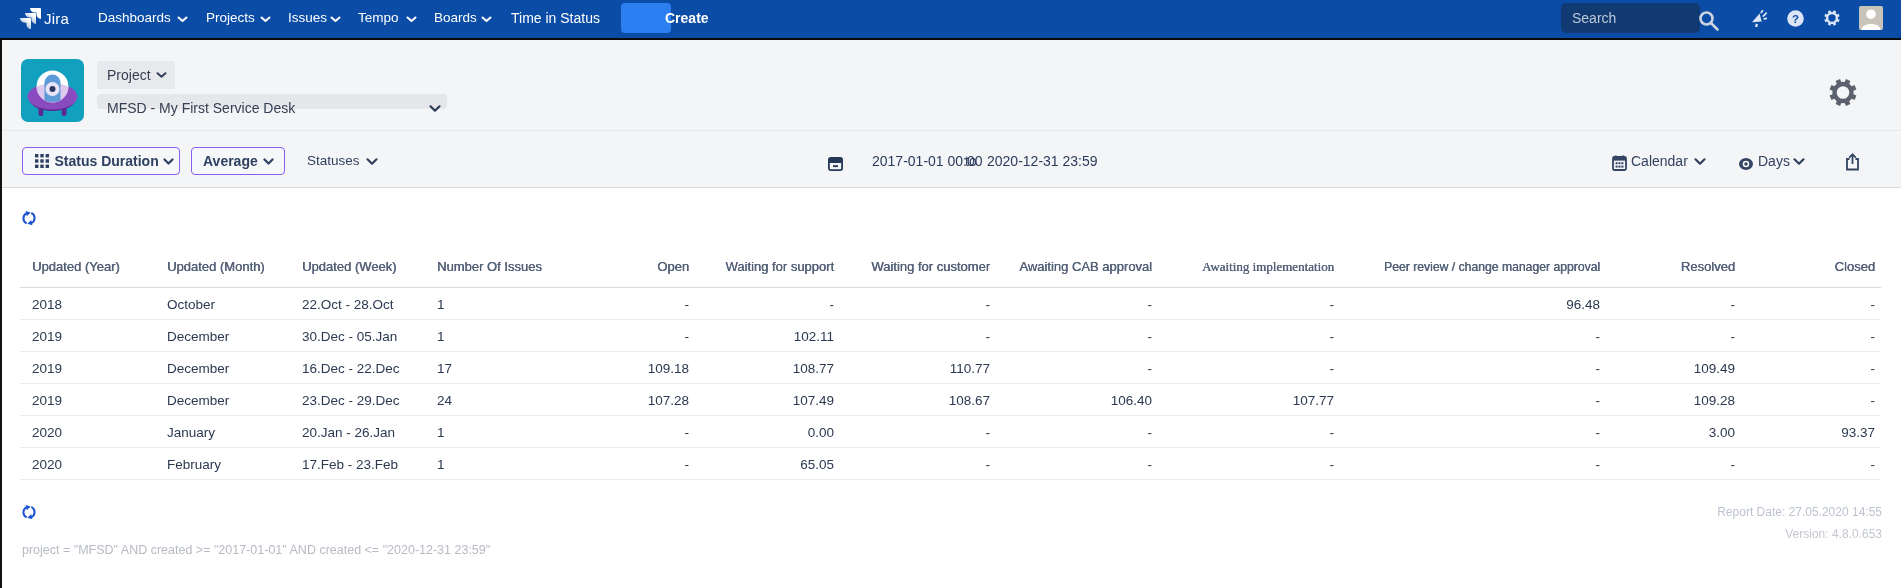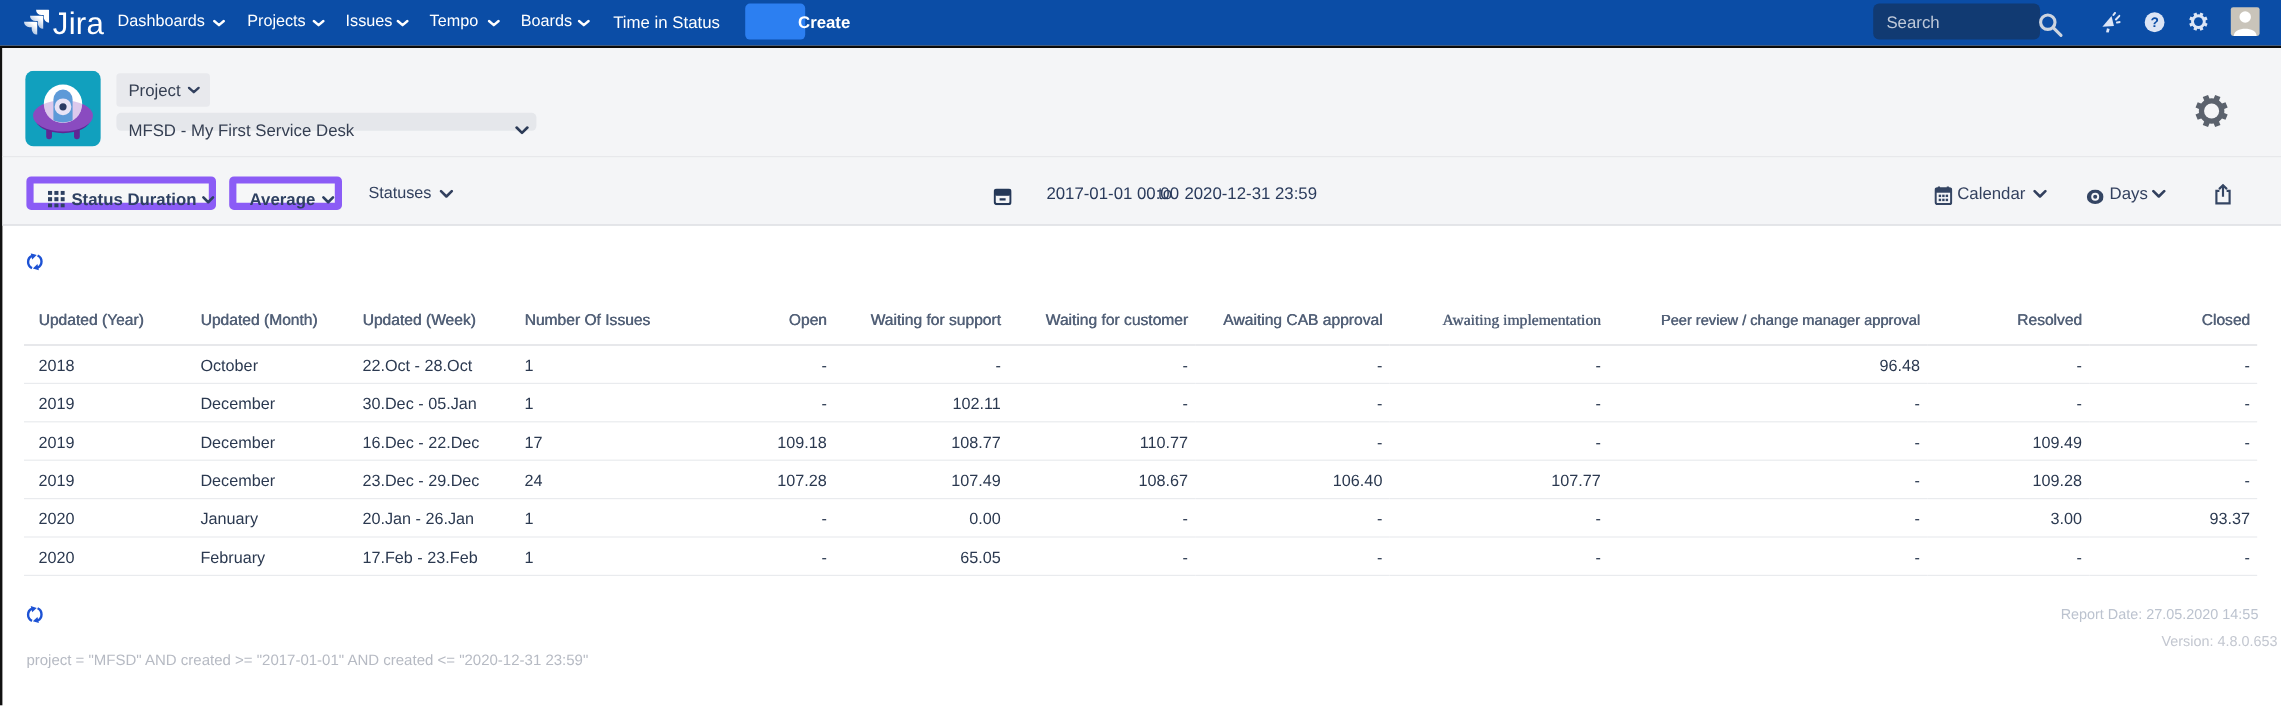--- a/index.html
+++ b/index.html
@@ -20,21 +20,21 @@
   
   #band { position:absolute; left:2px; top:40px; width:1899px; height:148px; background:#F4F5F7; }
   #bandsep { position:absolute; left:2px; top:130px; width:1899px; height:1px; background:#e7e8eb; }
   #bandbot { position:absolute; left:2px; top:187px; width:1899px; height:1px; background:#d8dade; }
   #projbtn { position:absolute; left:97px; top:61px; width:78px; height:28px; background:#e8e9ed; border-radius:3px; }
   #projbtn span { position:absolute; left:10px; line-height:28px; font-size:14px; color:#353f52; }
   #projsel { position:absolute; left:97px; top:94px; width:350px; height:15px; background:#e5e7eb; border-radius:4px; }
   #projsel span { position:absolute; left:10px; line-height:29px; font-size:14px; color:#353f52; }
 
   
-  .tbtn { position:absolute; top:147px; height:28px; background:#f6f7f8; border:6px solid #8b5cf6; border-radius:4px; }
+  .tbtn { position:absolute; top:147px; height:28px; background:#f6f7f8; border:1px solid #8b5cf6; border-radius:4px; }
   .tbtn b { position:absolute; line-height:26px; font-size:14px; color:#2e4162; white-space:nowrap; }
   .tlabel { position:absolute; top:147px; height:28px; line-height:28px; font-size:14px; color:#32405e; }
   .datespan { position:absolute; top:147px; height:28px; line-height:28px; font-size:14px; color:#2a3b5c; }
   .rlabel { position:absolute; top:147px; height:28px; line-height:28px; font-size:14.5px; color:#33415f; }
 
   
   #tbl { position:absolute; left:20px; top:247px; width:1861px; border-collapse:collapse; table-layout:fixed; }
   #tbl th { height:40px; font-size:13px; font-weight:normal; color:#536178; border-bottom:1px solid #d8dade; text-shadow:0.4px 0 0 #536178; }
   #tbl td { height:32px; font-size:13.5px; color:#2b3950; border-bottom:1px solid #e9ebee; padding-top:2px; }
   #tbl .l { text-align:left; padding-left:12px; }
@@ -59,21 +59,21 @@
     <defs>
       <linearGradient id="jg1" x1="0.9" y1="0.1" x2="0.2" y2="1">
         <stop offset="0.15" stop-color="#ffffff"></stop>
           <stop offset="1" stop-color="#ffffff" stop-opacity="0.45"></stop>
       </linearGradient>
     </defs>
     <path fill="url(#jg1)" d="M11.571 11.513H0a5.218 5.218 0 0 0 5.232 5.215h2.13v2.057A5.215 5.215 0 0 0 12.575 24V12.518a1.005 1.005 0 0 0-1.005-1.005z"></path>
     <path fill="url(#jg1)" d="M17.294 5.756H5.723a5.215 5.215 0 0 0 5.215 5.214h2.129v2.058a5.218 5.218 0 0 0 5.215 5.214V6.758a1.001 1.001 0 0 0-.988-1.002z"></path>
     <path fill="#ffffff" d="M23.013 0H11.442a5.215 5.215 0 0 0 5.215 5.215h2.129v2.057A5.215 5.215 0 0 0 24 12.483V1.005A1.005 1.005 0 0 0 23.013 0z"></path>
   </svg>
-  <span class="navitem" style="top:0;left:44px;font-size:26px;font-weight:500;letter-spacing:0.2px;">Jira</span>
+  <span class="navitem" style="top:0;left:44px;font-size:15px;font-weight:500;letter-spacing:0.2px;">Jira</span>
   <span class="navitem" style="left:98px;">Dashboards</span>
   <svg class="navchev" style="left:177px;" width="11" height="7" viewBox="0 0 11 7">
       <path d="M1.5 1.5 L5.5 5 L9.5 1.5" stroke="#fff" stroke-width="2" fill="none" stroke-linecap="round" stroke-linejoin="round"></path>
     </svg>
   <span class="navitem" style="left:206px;">Projects</span>
   <svg class="navchev" style="left:260px;" width="11" height="7" viewBox="0 0 11 7">
       <path d="M1.5 1.5 L5.5 5 L9.5 1.5" stroke="#fff" stroke-width="2" fill="none" stroke-linecap="round" stroke-linejoin="round"></path>
     </svg>
   <span class="navitem" style="left:288px;">Issues</span>
   <svg class="navchev" style="left:330px;" width="11" height="7" viewBox="0 0 11 7">
@@ -365,15 +365,15 @@
   <g stroke="#1d52d4" stroke-width="2" fill="none">
     <path d="M5.7 12.4 A5.6 5.6 0 0 1 5.7 2.2"></path>
     <path d="M10.3 1.9 A5.6 5.6 0 0 1 10.3 12.1"></path>
   </g>
   <path d="M4.6 0.1 L9.6 1.6 L5.8 5.2 Z" fill="#1d52d4"></path>
   <path d="M11.4 14.2 L6.4 12.7 L10.2 9.1 Z" fill="#1d52d4"></path>
 </svg>
 
 <div id="footer">
   <div class="foot" style="right:19px;top:505px;font-size:12px;color:#bcc3cf;">Report Date: 27.05.2020 14:55</div>
-  <div class="foot" style="right:3px;top:527px;font-size:12px;color:#c3c7d0;">Version: 4.8.0.653</div>
+  <div class="foot" style="right:19px;top:527px;font-size:12px;color:#c3c7d0;">Version: 4.8.0.653</div>
   <div class="foot" style="left:22px;top:543px;font-size:12.5px;color:#b6bac3;">project = "MFSD" AND created &gt;= "2017-01-01" AND created &lt;= "2020-12-31 23:59"</div>
 </div>
 
 </body></html>

